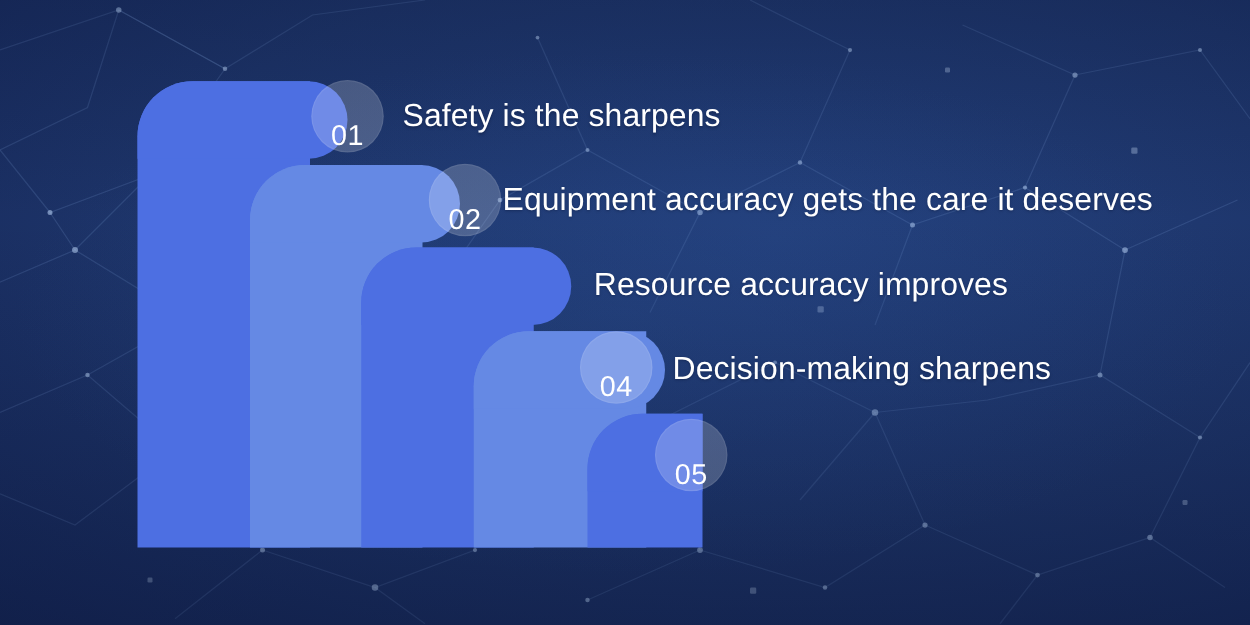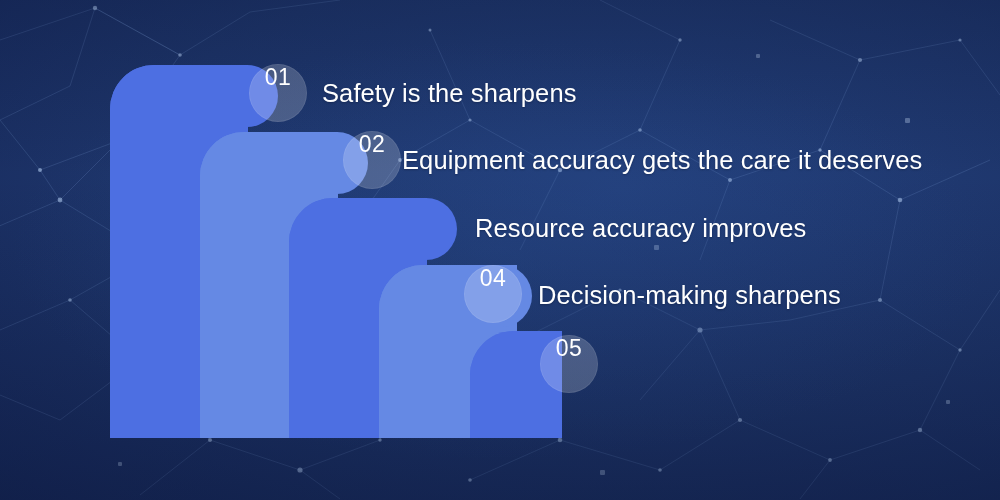--- a/index.html
+++ b/index.html
@@ -59,21 +59,21 @@
     border-top-left-radius: 44px;
     border-top-right-radius: 31px;
     border-bottom-right-radius: 31px;
   }
   .num-circle {
     position: absolute;
     width: 58px;
     height: 58px;
     border-radius: 50%;
     display: flex;
-    align-items: flex-start;
+    align-items: flex-end;
     justify-content: center;
     color: #ffffff;
     font-size: 23px;
     letter-spacing: 0.5px;
     font-weight: 400;
     background: rgba(255,255,255,0.20);
     box-shadow: 0 0 0 1px rgba(255,255,255,0.07) inset;
   }
   .row-label {
     position: absolute;
@@ -208,18 +208,18 @@
     </div>
     <div class="num-circle" style="left:464px; top:265px;">
       <span>04</span>
     </div>
     <div class="row-label" style="left:538px; top:280px;">Decision-making sharpens</div>
 
     <div class="bar" style="left:470px; top:331px; width:92px; height:107px;">
       <div class="trunk" style="background:#4d6fe2;"></div>
       <div class="shelf" style="width:92px; background:#4d6fe2; border-top-right-radius:0; border-bottom-right-radius:0;"></div>
     </div>
-    <div class="num-circle" style="left:540px; top:335px;">
+    <div class="num-circle" style="left:524px; top:335px;">
       <span>05</span>
     </div>
 
   </div>
 </div>
 
 </body></html>

